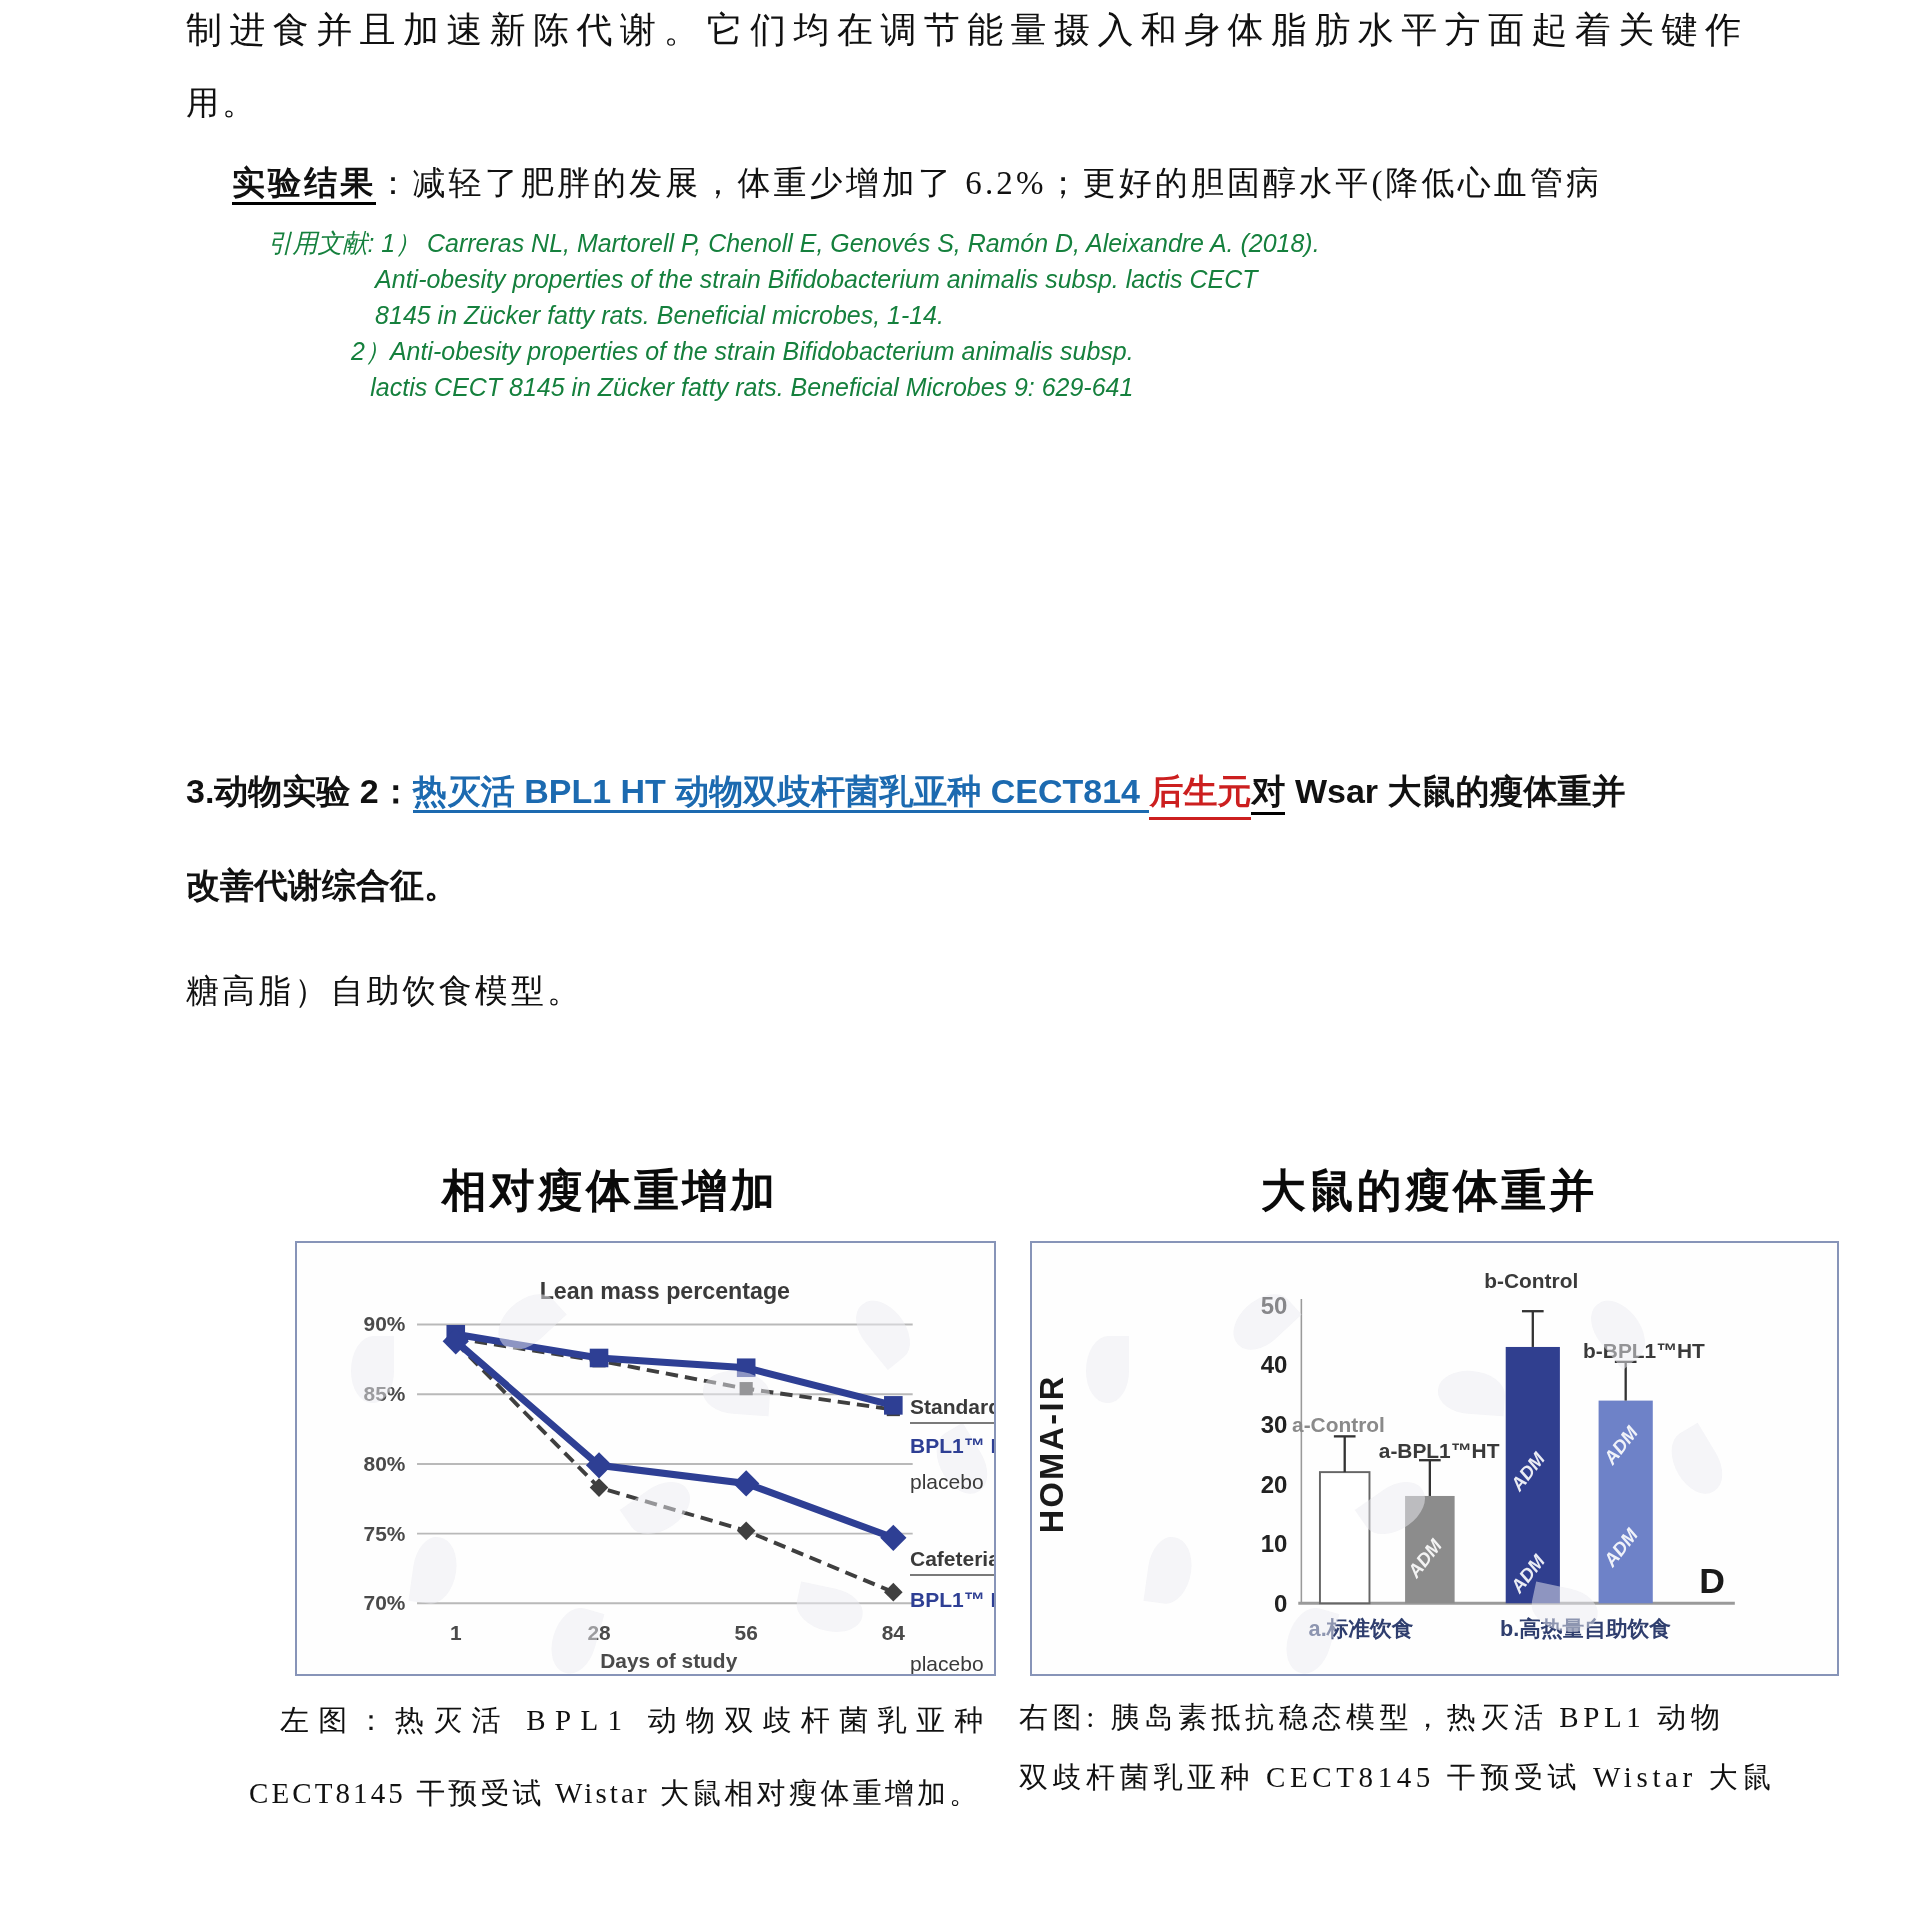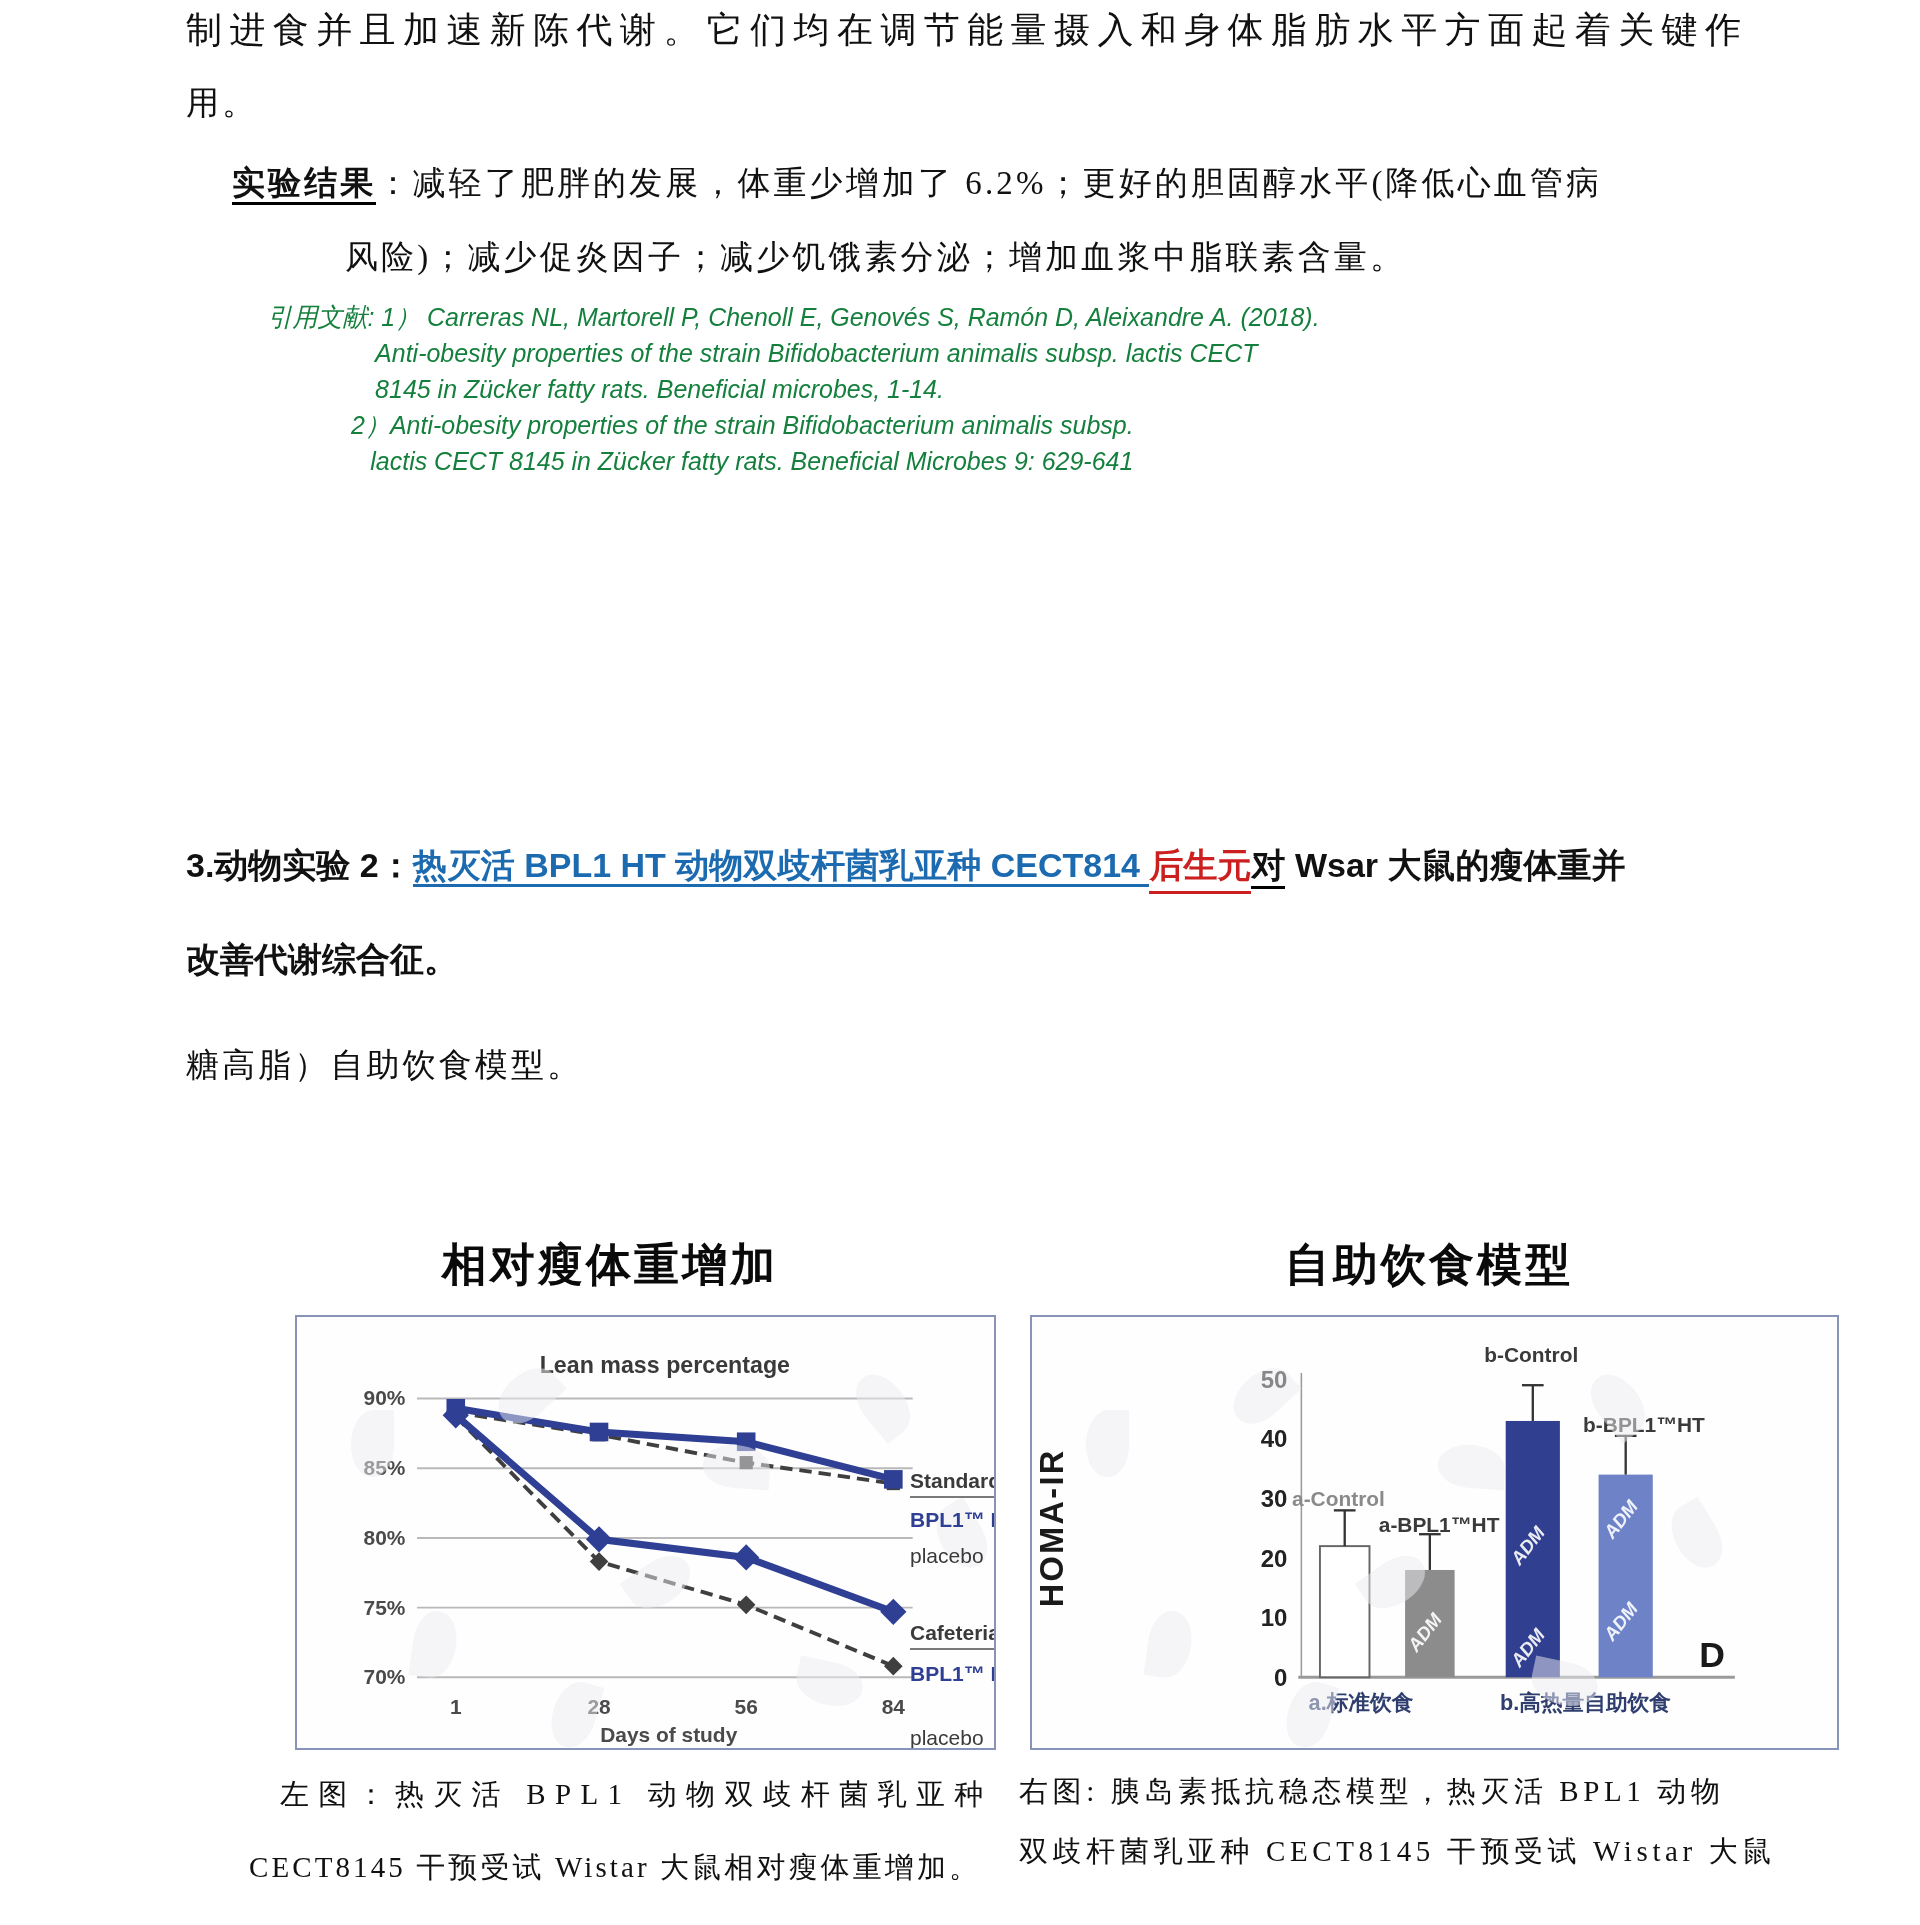--- a/index.html
+++ b/index.html
@@ -55,21 +55,20 @@
 </style>
 </head>
 <body>
 
 <div class="page">
 
   <p class="l1">制进食并且加速新陈代谢。它们均在调节能量摄入和身体脂肪水平方面起着关键作</p>
   <p class="l2">用。</p>
 
   <p class="result"><span class="result-label">实验结果</span><span>：</span><span>减轻了肥胖的发展，体重少增加了 6.2%；更好的胆固醇水平(降低心血管病</span></p>
-  <p class="result2">风险)；减少促炎因子；减少饥饿素分泌；增加血浆中脂联素含量。</p>
 
   <div class="citations">
     <p class="c0">引用文献: 1） Carreras NL, Martorell P, Chenoll E, Genovés S, Ramón D, Aleixandre A. (2018).</p>
     <p class="c1">Anti-obesity properties of the strain Bifidobacterium animalis subsp. lactis CECT</p>
     <p class="c2">8145 in Zücker fatty rats. Beneficial microbes, 1-14.</p>
     <p class="c3">2）Anti-obesity properties of the strain Bifidobacterium animalis subsp.</p>
     <p class="c4">lactis CECT 8145 in Zücker fatty rats. Beneficial Microbes 9: 629-641</p>
   </div>
 
   <h3 class="heading"><span>3.动物实验 2：</span><a class="h-blue">热灭活 BPL1 HT 动物双歧杆菌乳亚种 CECT814 </a><a class="h-red">后生元</a><span class="h-ublack">对</span><span> Wsar 大鼠的瘦体重并</span></h3>
@@ -138,21 +137,21 @@
           <div class="lg-item" style="top: 227px; color: rgb(58, 58, 58); font-weight: normal;">placebo</div>
           <div class="lg-group" style="top: 304px;">Cafeteria diet</div>
           <div class="lg-item" style="top: 345px; color: rgb(46, 63, 148); font-weight: bold;">BPL1™ HT</div>
           <div class="lg-item" style="top: 409px; color: rgb(58, 58, 58); font-weight: normal;">placebo</div>
         </div>
       <p class="cap cap-l1">左图：热灭活 BPL1 动物双歧杆菌乳亚种</p>
       <p class="cap cap-l2">CECT8145 干预受试 Wistar 大鼠相对瘦体重增加。</p>
     </div>
 
     <div class="chart-col col-right">
-      <div class="chart-title">自助饮食模型</div>
+      <div class="chart-title">大鼠的瘦体重并</div>
       <div class="chart-box box-bar" id="barBox">
         <svg id="barSvg" width="805" height="431" viewBox="0 0 1040 556">
             <line x1="348" y1="72" x2="348" y2="465" stroke="#9a9a9a" stroke-width="2"></line>
             <line x1="344" y1="465" x2="908" y2="465" stroke="#9a9a9a" stroke-width="4"></line>
             <g>
               <text x="330" y="91" text-anchor="end" class="btick">50</text>
               <text x="330" y="168" text-anchor="end" class="btick">40</text>
               <text x="330" y="245" text-anchor="end" class="btick">30</text>
               <text x="330" y="322" text-anchor="end" class="btick">20</text>
               <text x="330" y="399" text-anchor="end" class="btick">10</text>

